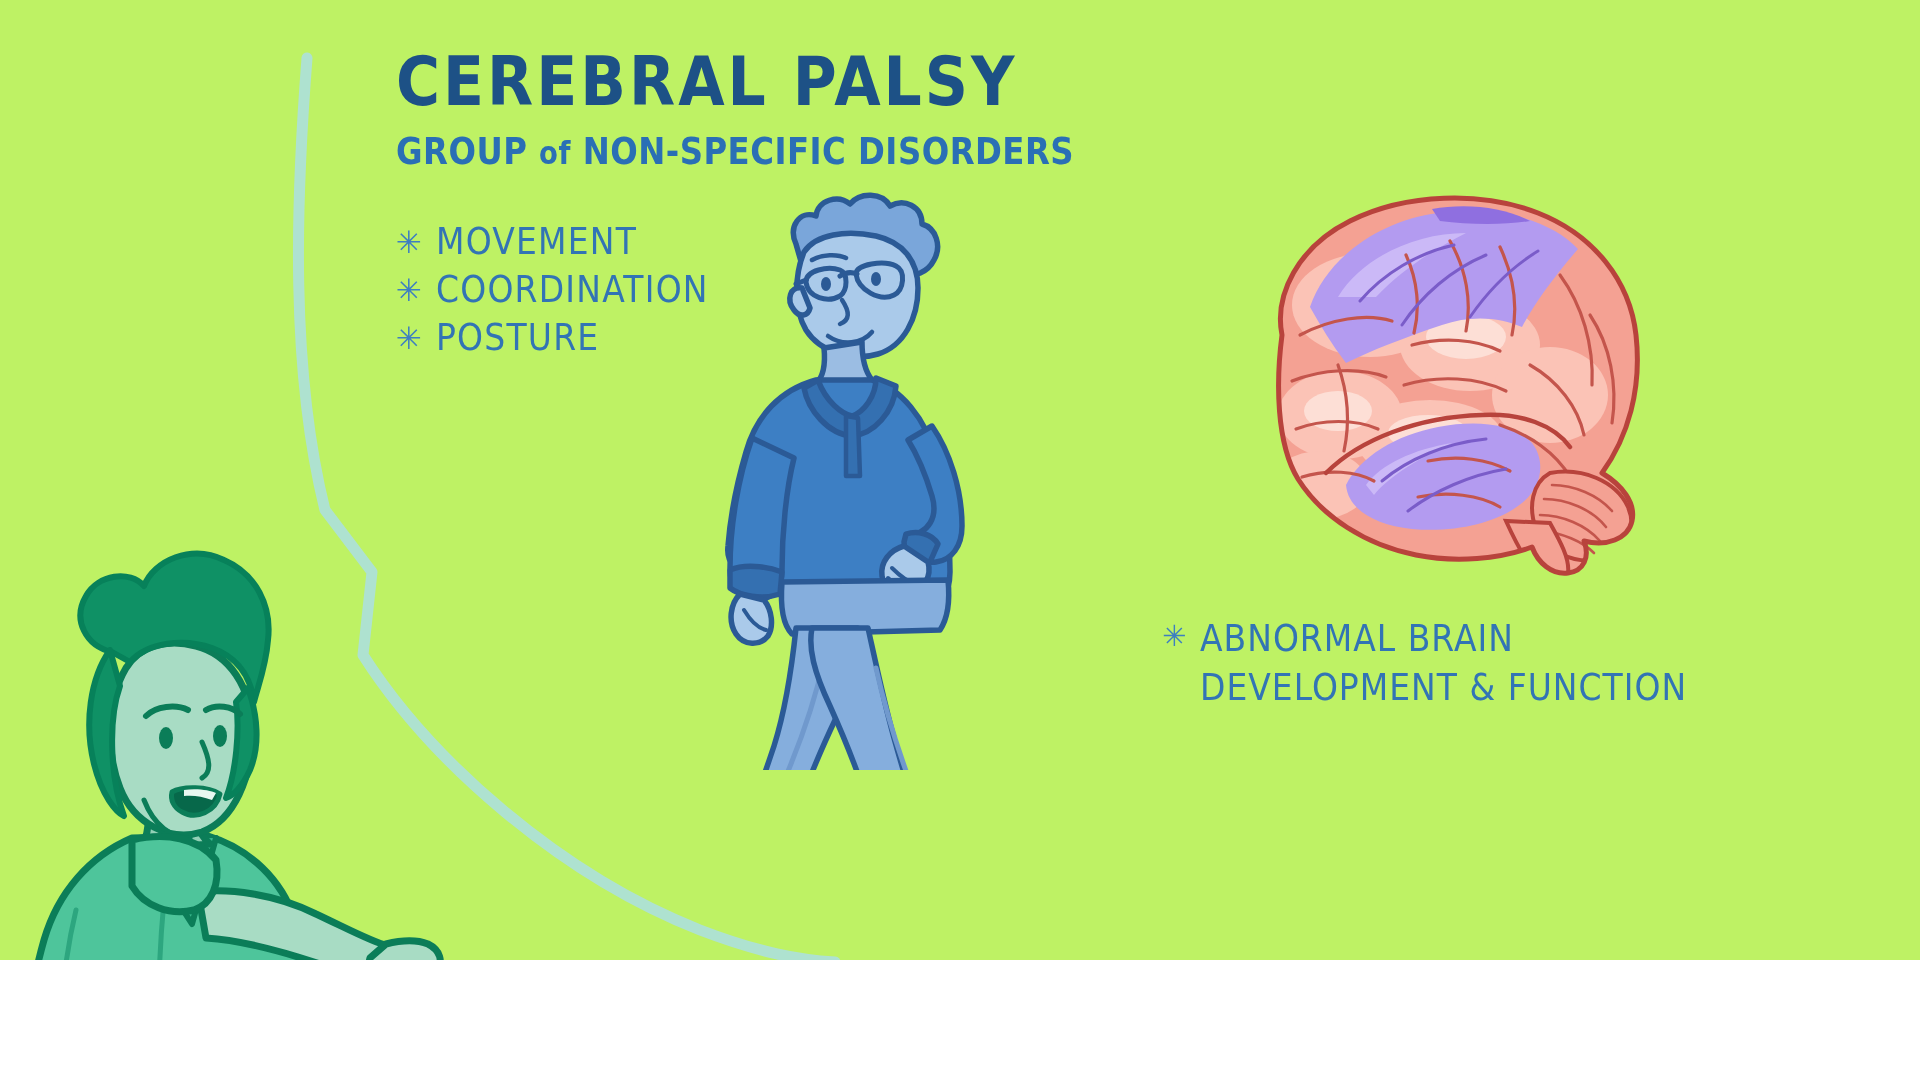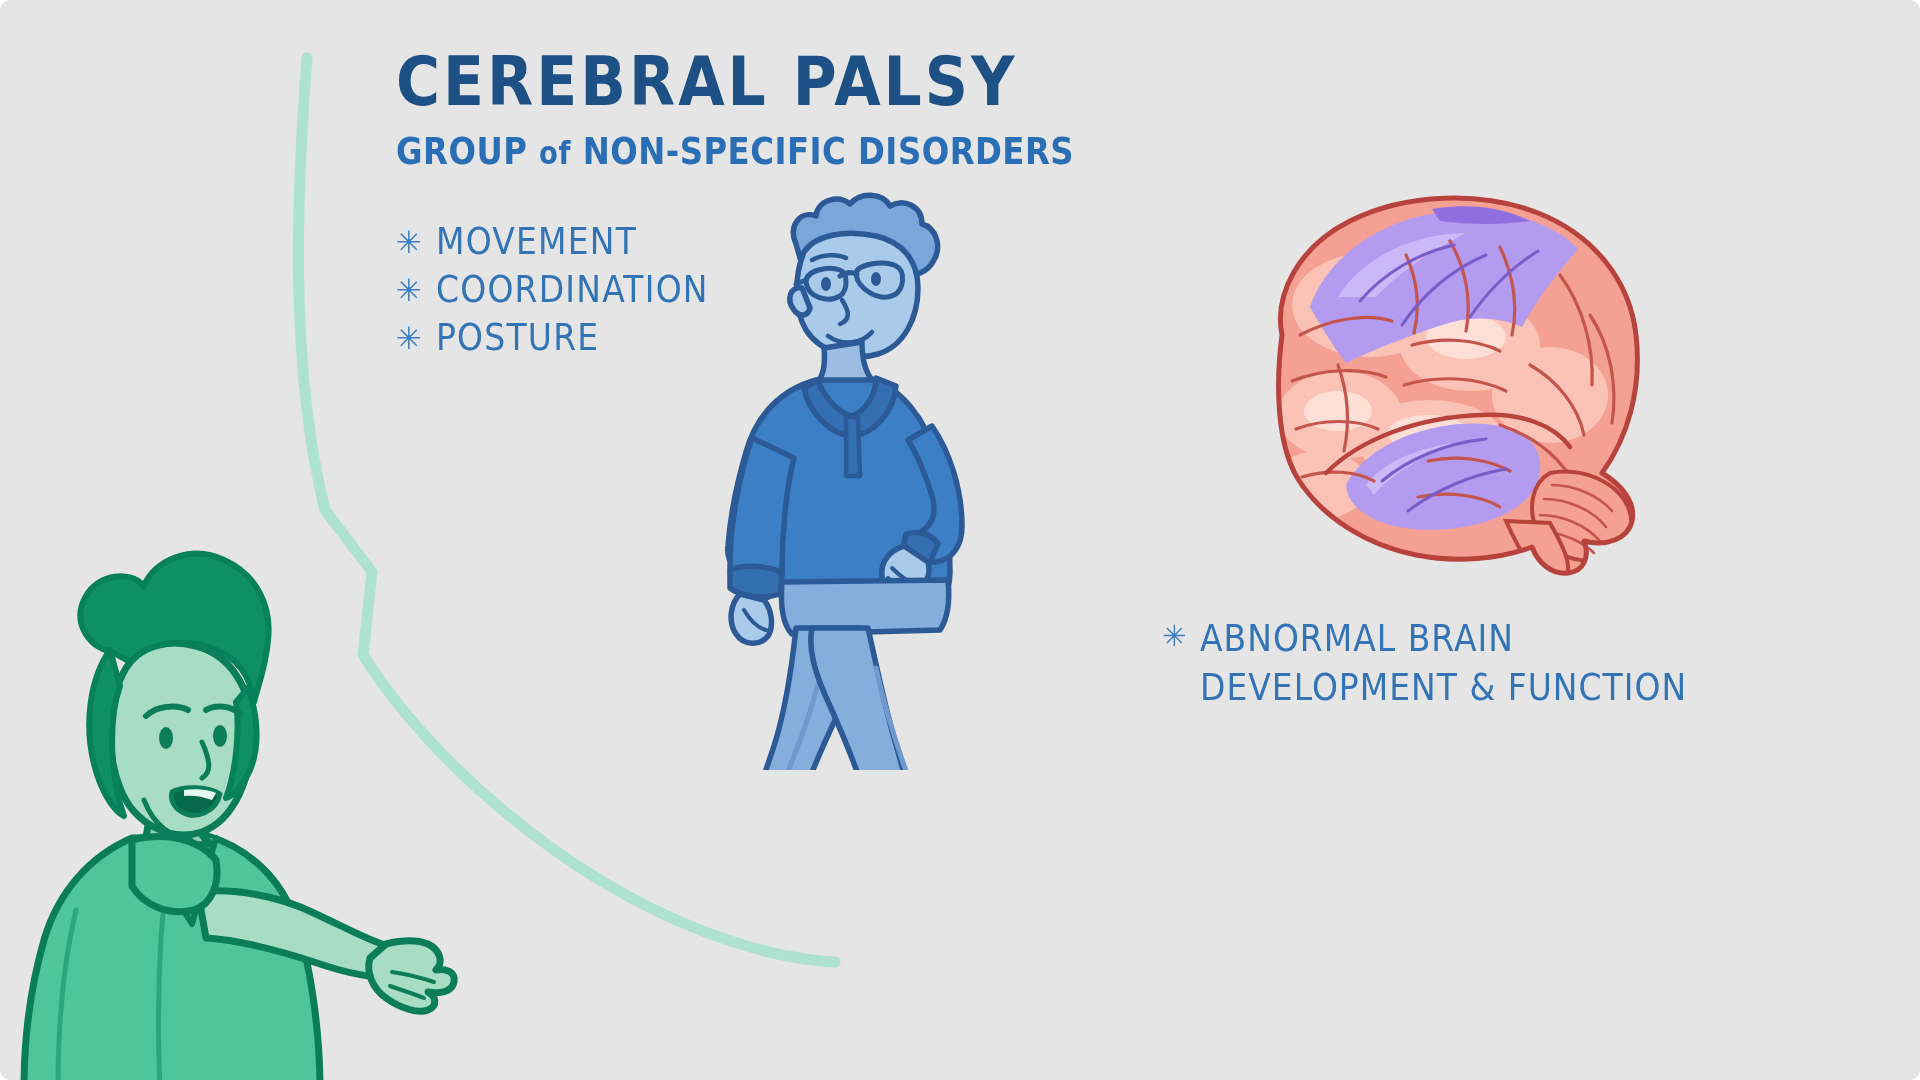--- a/index.html
+++ b/index.html
@@ -3,25 +3,24 @@
 <meta charset="utf-8">
 <style>
   html, body {
     margin: 0;
     padding: 0;
     background: #ffffff;
   }
   #canvas {
     position: relative;
     width: 1920px;
-    height: 1080px;
-    background: #e5e5e5;
+    height: 960px;
+    background: #bef264;
     overflow: hidden;
     font-family: "DejaVu Sans", sans-serif;
-    border-radius: 11px;
   }
 
   
   #title-block {
     position: absolute;
     left: 396px;
     top: 48px;
     width: 760px;
   }
   #main-title {

